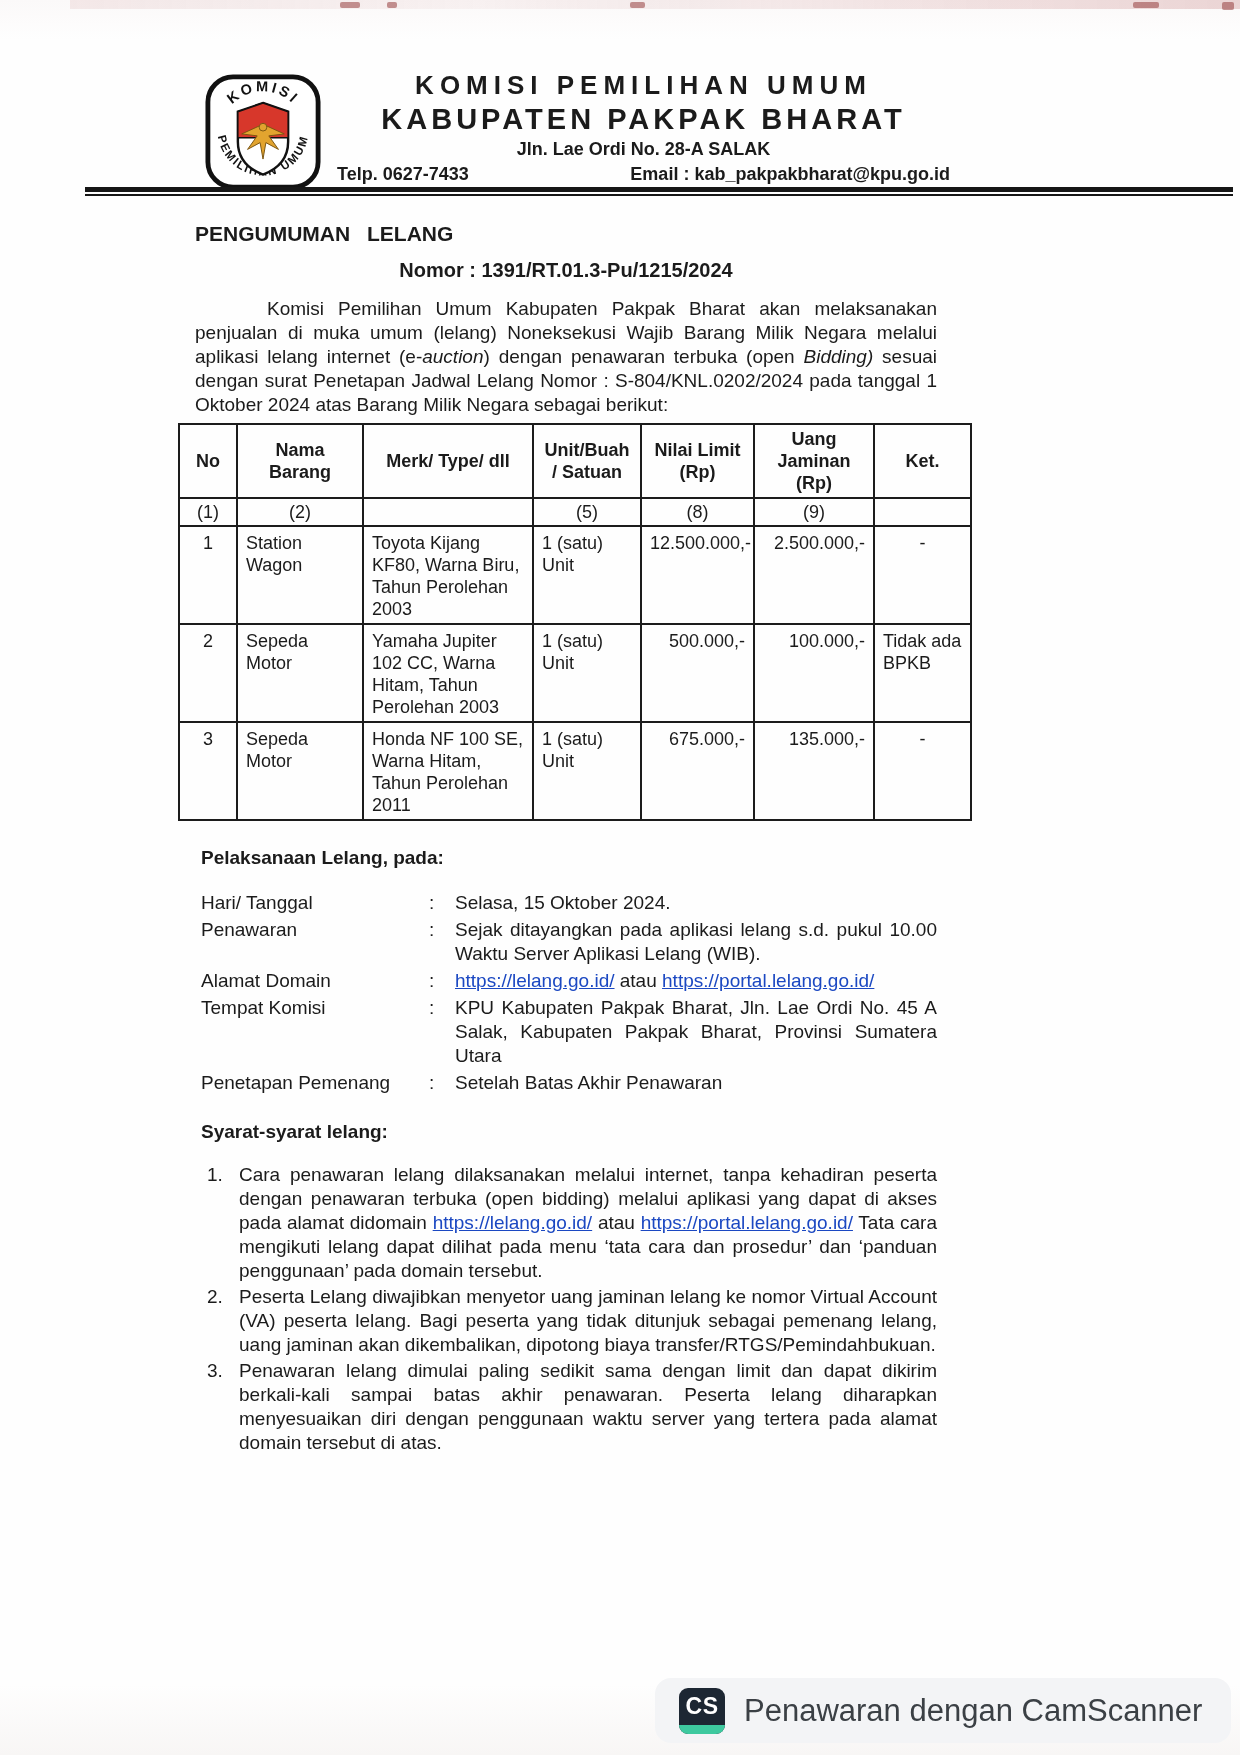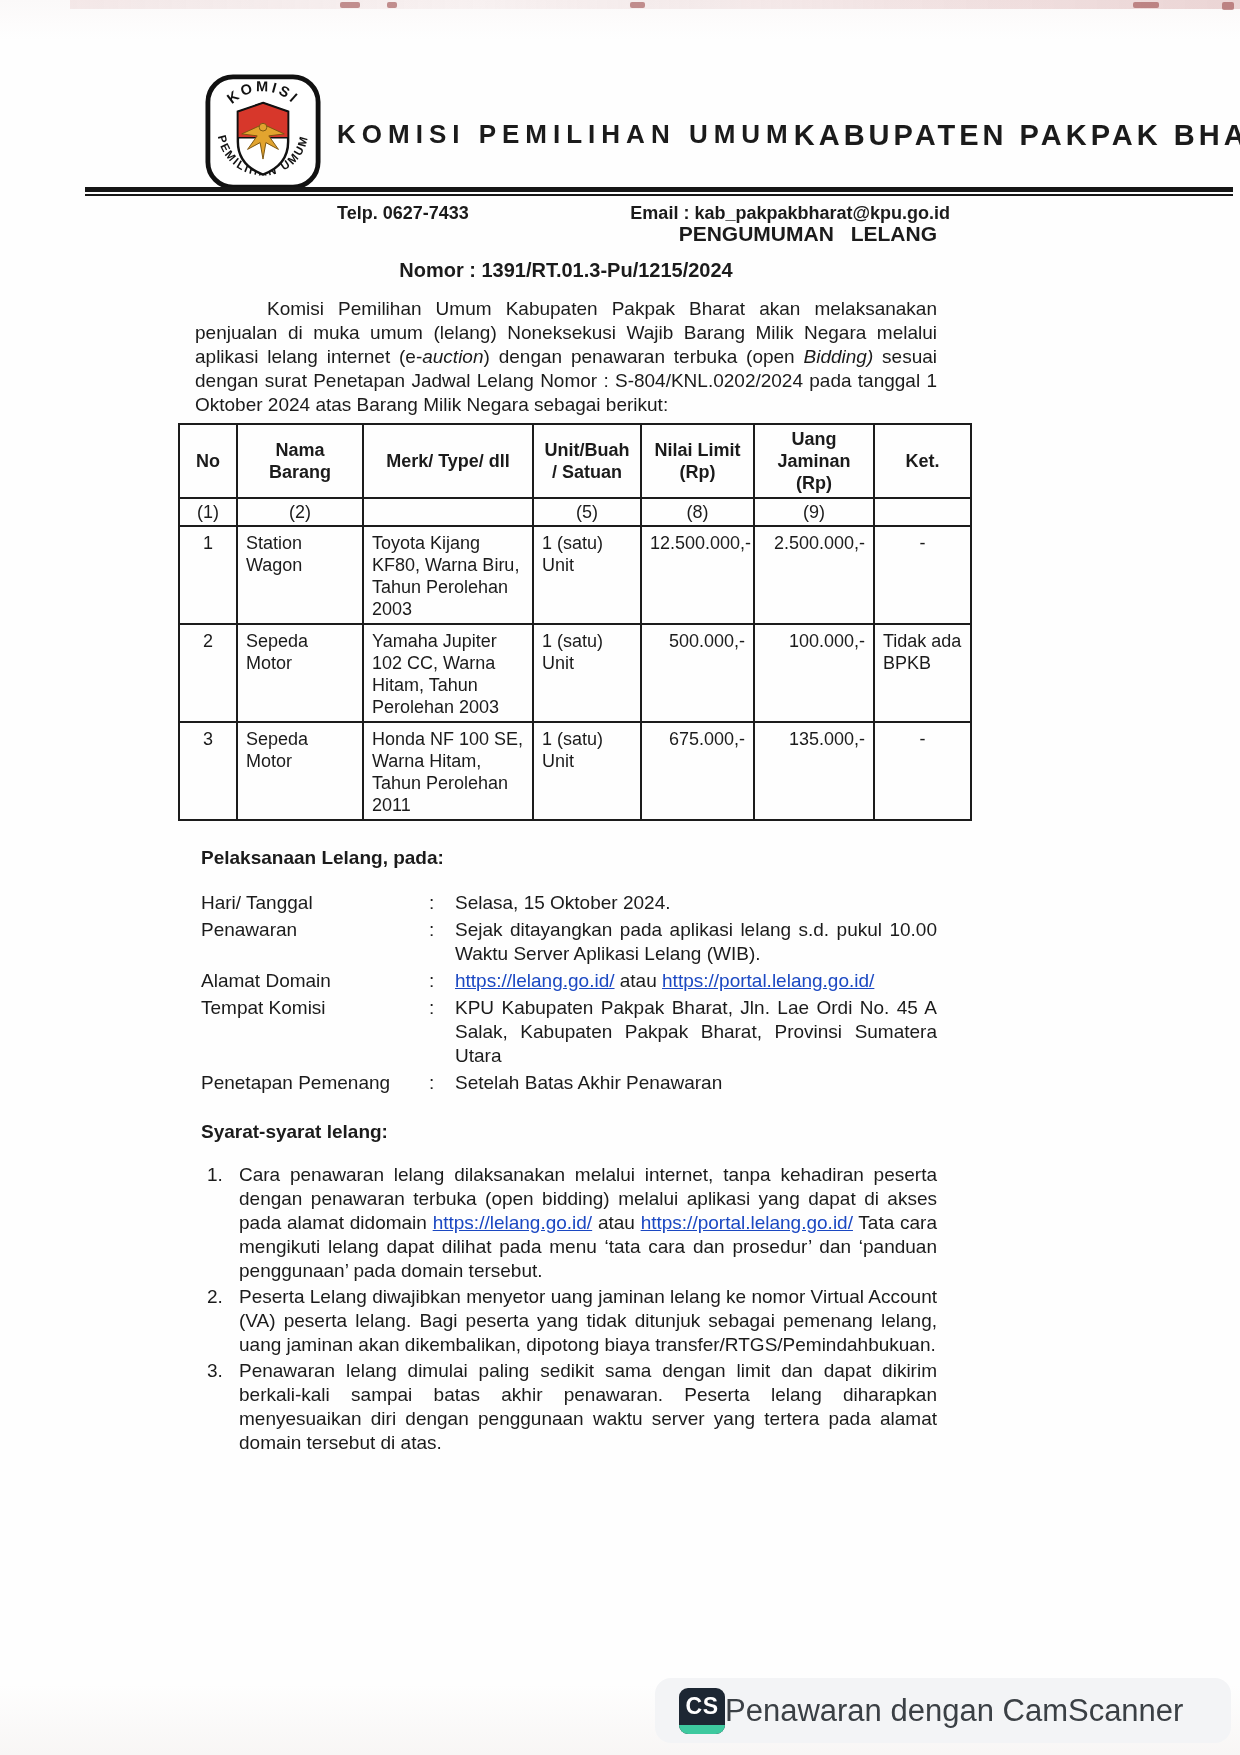--- a/index.html
+++ b/index.html
@@ -20,32 +20,32 @@
     filter:blur(.4px);
   }
   .speck{position:absolute;height:6px;border-radius:2px;background:rgba(150,62,62,.55);top:2px;}
   .s1{left:340px;width:20px;} .s2{left:387px;width:10px;} .s3{left:630px;width:15px;}
   .s4{left:1133px;width:26px;} .s5{left:1222px;width:12px;height:8px;}
 
   
   .letterhead{position:absolute;left:205px;top:70px;width:745px;}
   .logo{position:absolute;left:0;top:4px;width:116px;height:116px;}
   .lh-text{margin-left:132px;width:613px;}
-  .lh-center{display:flex;flex-direction:row;align-items:center;}
+  .lh-center{display:flex;flex-direction:column;align-items:center;}
   .org1{font-weight:bold;font-size:26px;letter-spacing:6px;white-space:nowrap;}
   .org2{font-weight:bold;font-size:29px;letter-spacing:4px;white-space:nowrap;margin-top:2px;}
   .addr{font-weight:bold;font-size:18px;margin-top:3px;}
   .contact{display:flex;justify-content:space-between;font-weight:bold;font-size:18px;margin-top:4px;gap:25px;}
   .rule-wrap{position:absolute;left:85px;top:187px;width:1148px;}
   .rule-thick{height:5px;background:#161616;}
   .rule-thin{height:2px;background:#161616;margin-top:2px;}
 
   
   .content{position:absolute;left:195px;top:222px;width:742px;}
-  .doc-title{text-align:right;font-size:21px;font-weight:bold;word-spacing:11px;margin:0;}
+  .doc-title{text-align:left;font-size:21px;font-weight:bold;word-spacing:11px;margin:0;}
   .doc-number{text-align:center;font-size:20px;font-weight:bold;margin:13px 0 0 0;}
   .intro{font-size:19px;line-height:24px;text-align:justify;text-indent:72px;margin:15px 0 0 0;}
 
   table.items{
     border-collapse:collapse;width:792px;margin:6px 0 0 -17px;
     font-size:18px;line-height:22px;table-layout:fixed;
   }
   table.items th, table.items td{border:2px solid #1c1c1c;padding:3px 8px;}
   table.items th{font-weight:bold;vertical-align:middle;text-align:center;white-space:pre-line;height:66px;}
   tr.colnums td{text-align:center;height:24px;padding:1px 4px;}
@@ -62,21 +62,21 @@
 
   ol.terms{list-style:none;margin:20px 0 0 0;padding:0;font-size:19px;line-height:24px;}
   ol.terms li{display:grid;grid-template-columns:32px 1fr;margin:0 0 2px 12px;}
   ol.terms .li-num{text-align:left;}
   ol.terms .li-text{text-align:justify;}
 
   
   .cs-badge{
     position:absolute;left:655px;top:1678px;width:576px;height:65px;
     background:#f3f4f6;border-radius:16px;
-    display:flex;align-items:center;padding-left:24px;box-sizing:border-box;
+    display:flex;align-items:center;gap:19px;padding-left:24px;box-sizing:border-box;
   }
   .cs-icon{
     position:relative;width:46px;height:46px;border-radius:9px;background:#1d2733;
     display:flex;align-items:flex-start;justify-content:center;flex:0 0 auto;overflow:hidden;
   }
   .cs-icon .cs-txt{color:#fff;font-weight:bold;font-size:23px;line-height:36px;letter-spacing:.5px;}
   .cs-icon .cs-strip{position:absolute;left:0;right:0;bottom:0;height:9px;background:#3ec99f;}
   .cs-label{font-size:31px;color:#3b4045;}
 </style>
 </head>

